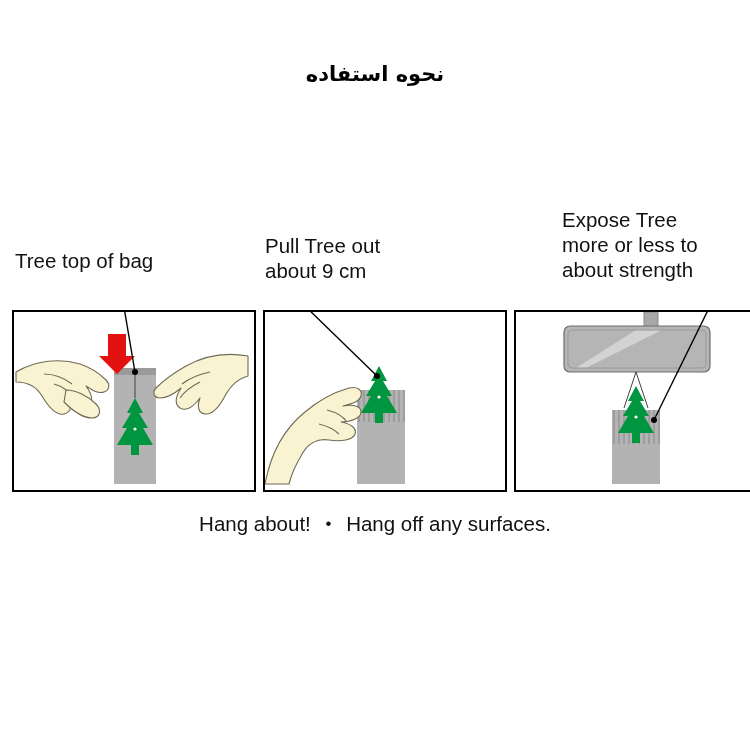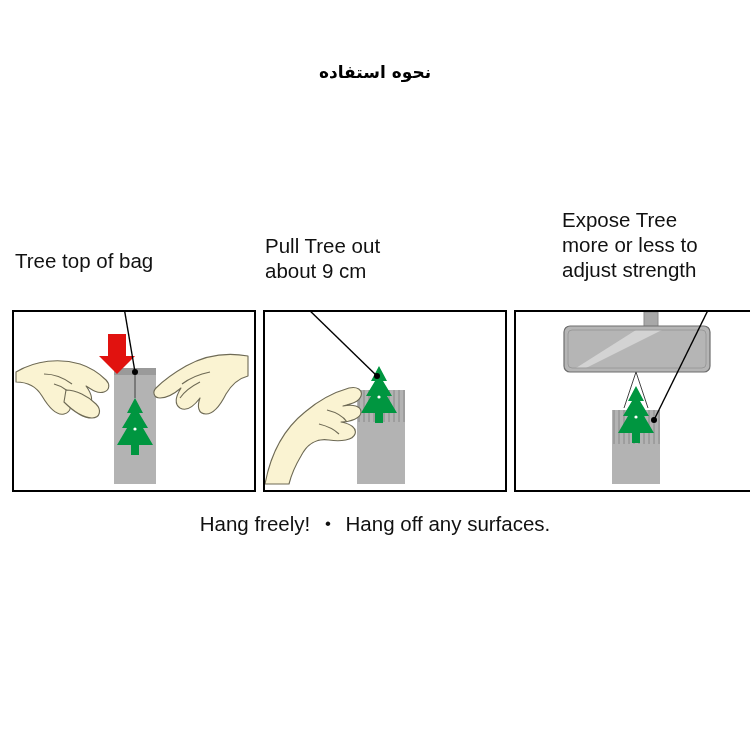--- a/index.html
+++ b/index.html
@@ -18,21 +18,21 @@
 
   
   .fa-title {
     position: absolute;
     top: 62px;
     left: 0;
     width: 750px;
     text-align: center;
     direction: rtl;
     font-family: "DejaVu Sans", sans-serif;
-    font-size: 17px;
+    font-size: 21px;
     font-weight: bold;
     color: #000000;
     letter-spacing: 0px;
   }
 
   
   .caption {
     position: absolute;
     font-size: 20.5px;
     line-height: 25px;
@@ -83,21 +83,21 @@
 
 <div class="fa-title">نحوه استفاده</div>
 
 <div class="caption" id="cap1">Tree top of bag</div>
 
 <div class="caption" id="cap2">Pull Tree out
 about 9 cm</div>
 
 <div class="caption" id="cap3">Expose Tree
 more or less to
-adjust strength</div>
+about strength</div>
 
 <div class="panel" id="panel1">
   <div class="panel-inner">
     <svg width="236" height="174" viewBox="0 0 236 174" xmlns="http://www.w3.org/2000/svg">
 
       <rect x="100" y="56" width="42" height="116" fill="#B3B3B3"></rect>
       <rect x="100" y="56" width="42" height="7" fill="#9A9A9A"></rect>
 
       <g>
         <path d="M121 62 L121 86" stroke="#333" stroke-width="0.9" fill="none"></path>
@@ -238,16 +238,16 @@
         <circle cx="120" cy="105" r="1.6" fill="#ffffff"></circle>
       </g>
 
       <path d="M196 -10 L138 108" stroke="#000" stroke-width="1.4" fill="none"></path>
       <circle cx="138" cy="108" r="3" fill="#000"></circle>
     </svg>
   </div>
 </div>
 
 <div class="note">
-  <span>Hang freely!</span>
+  <span>Hang about!</span>
   <span class="bullet">•</span>
   <span>Hang off any surfaces.</span>
 </div>
 
 </body></html>

